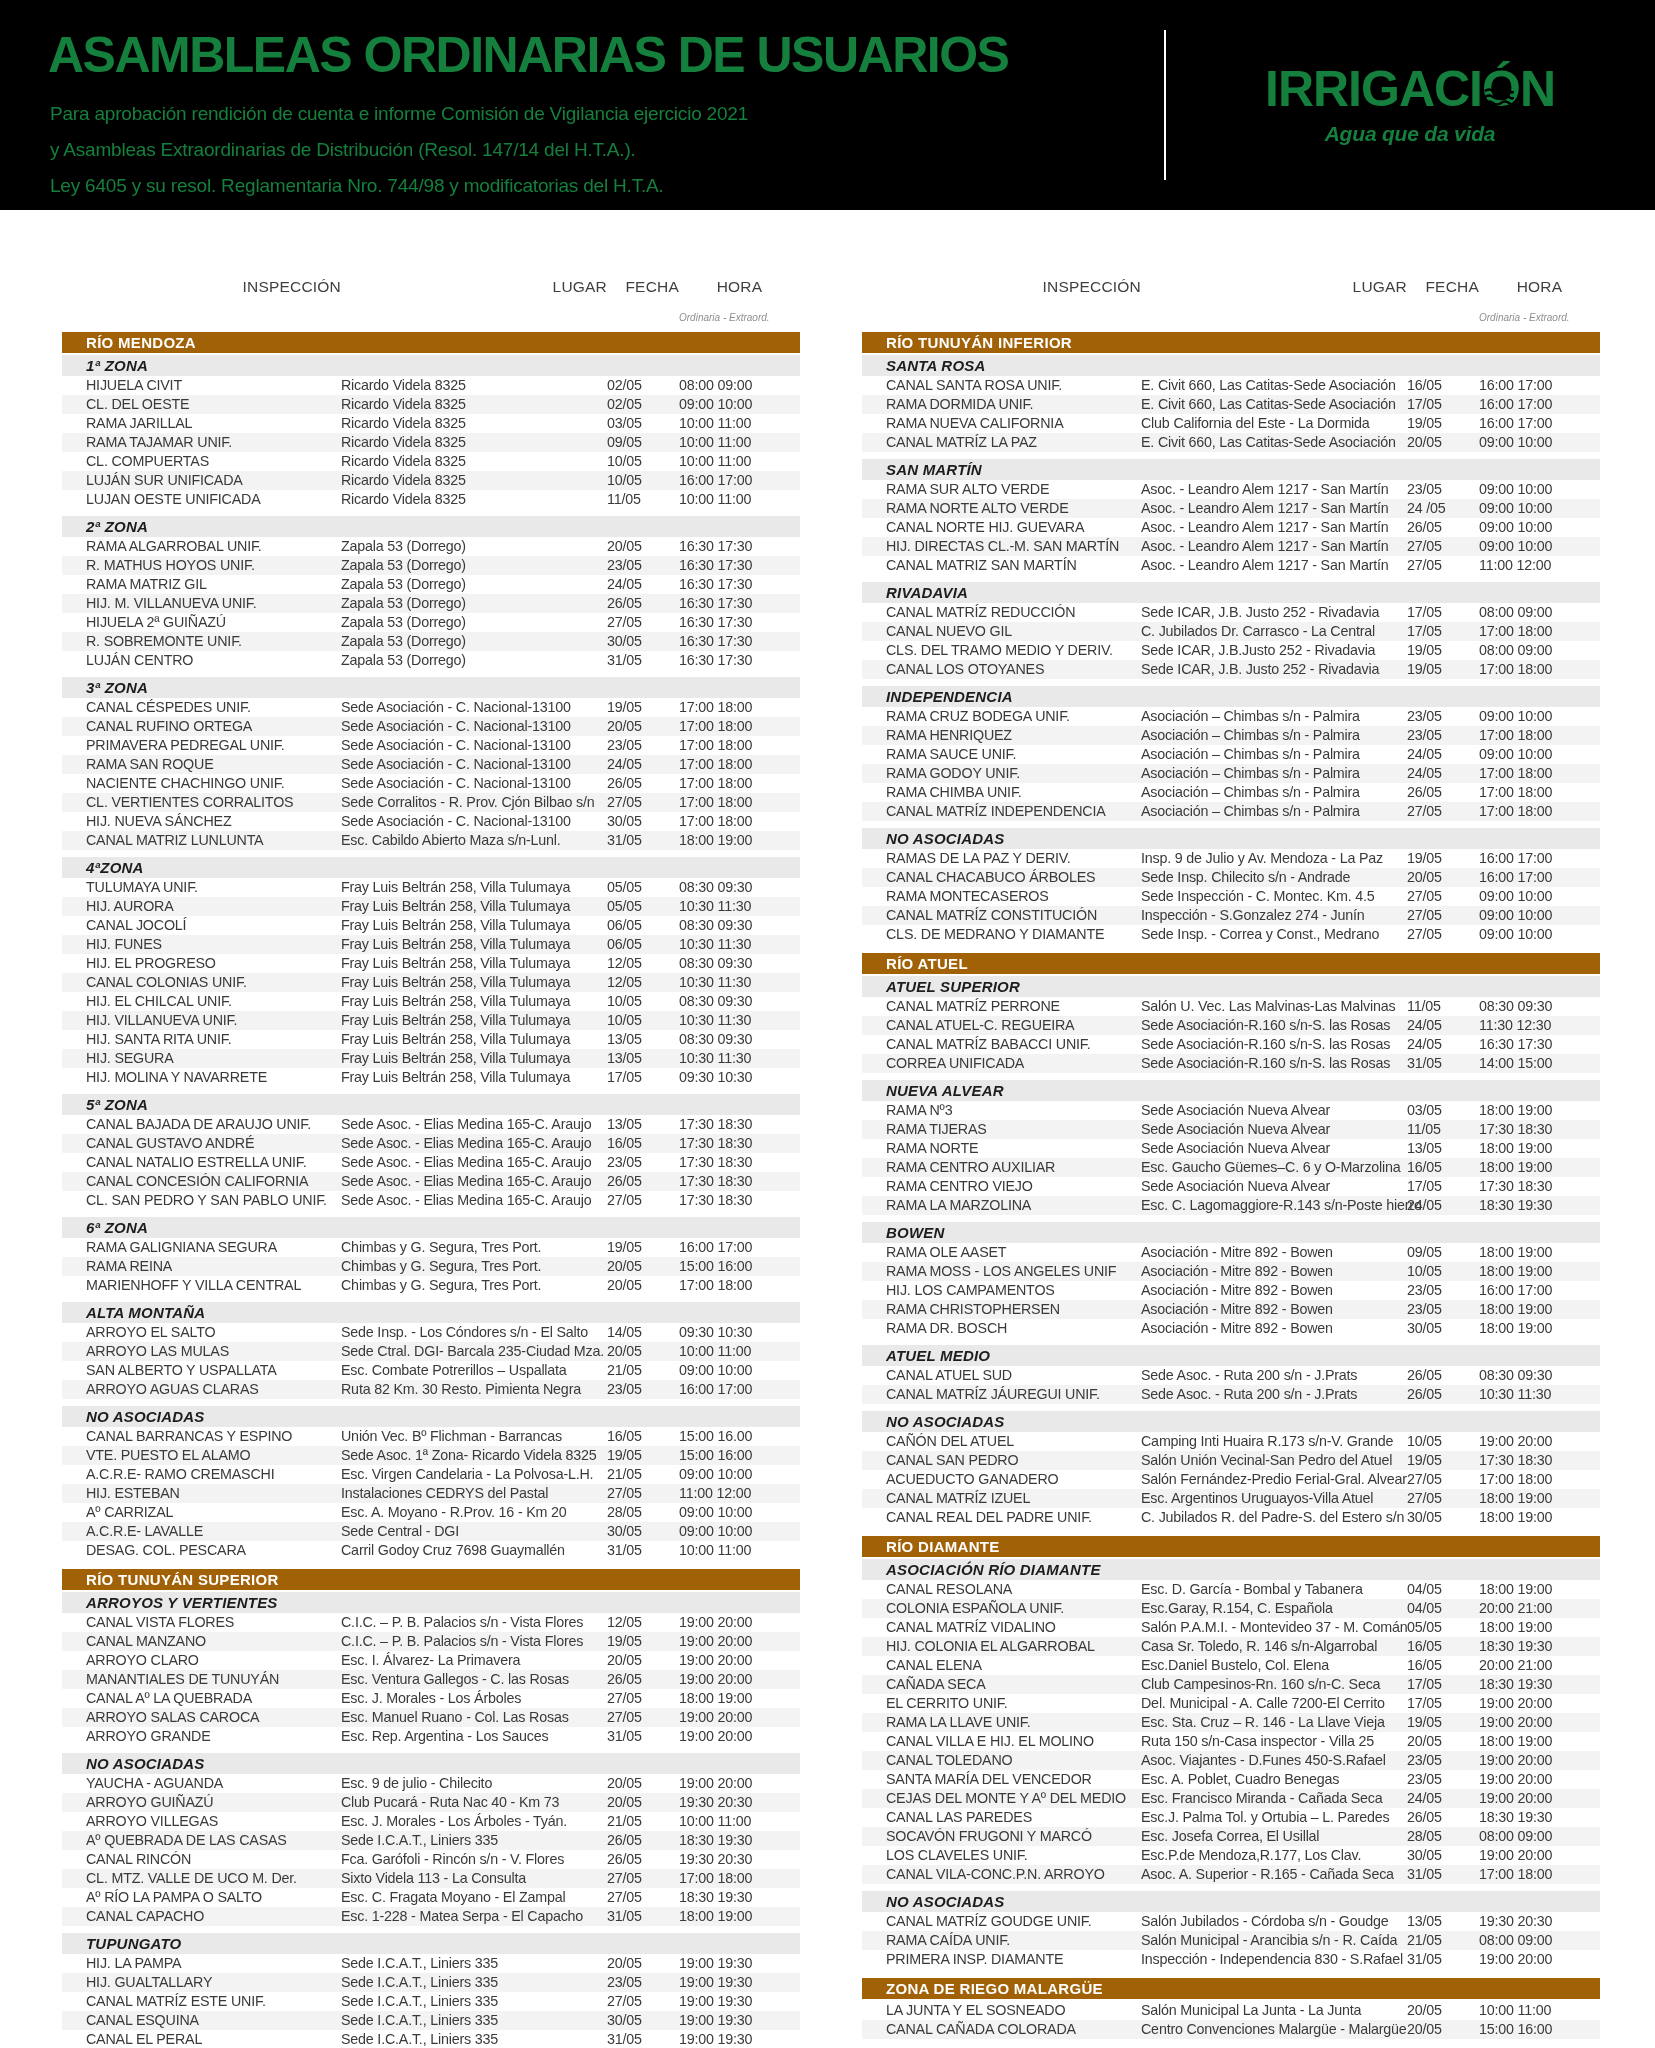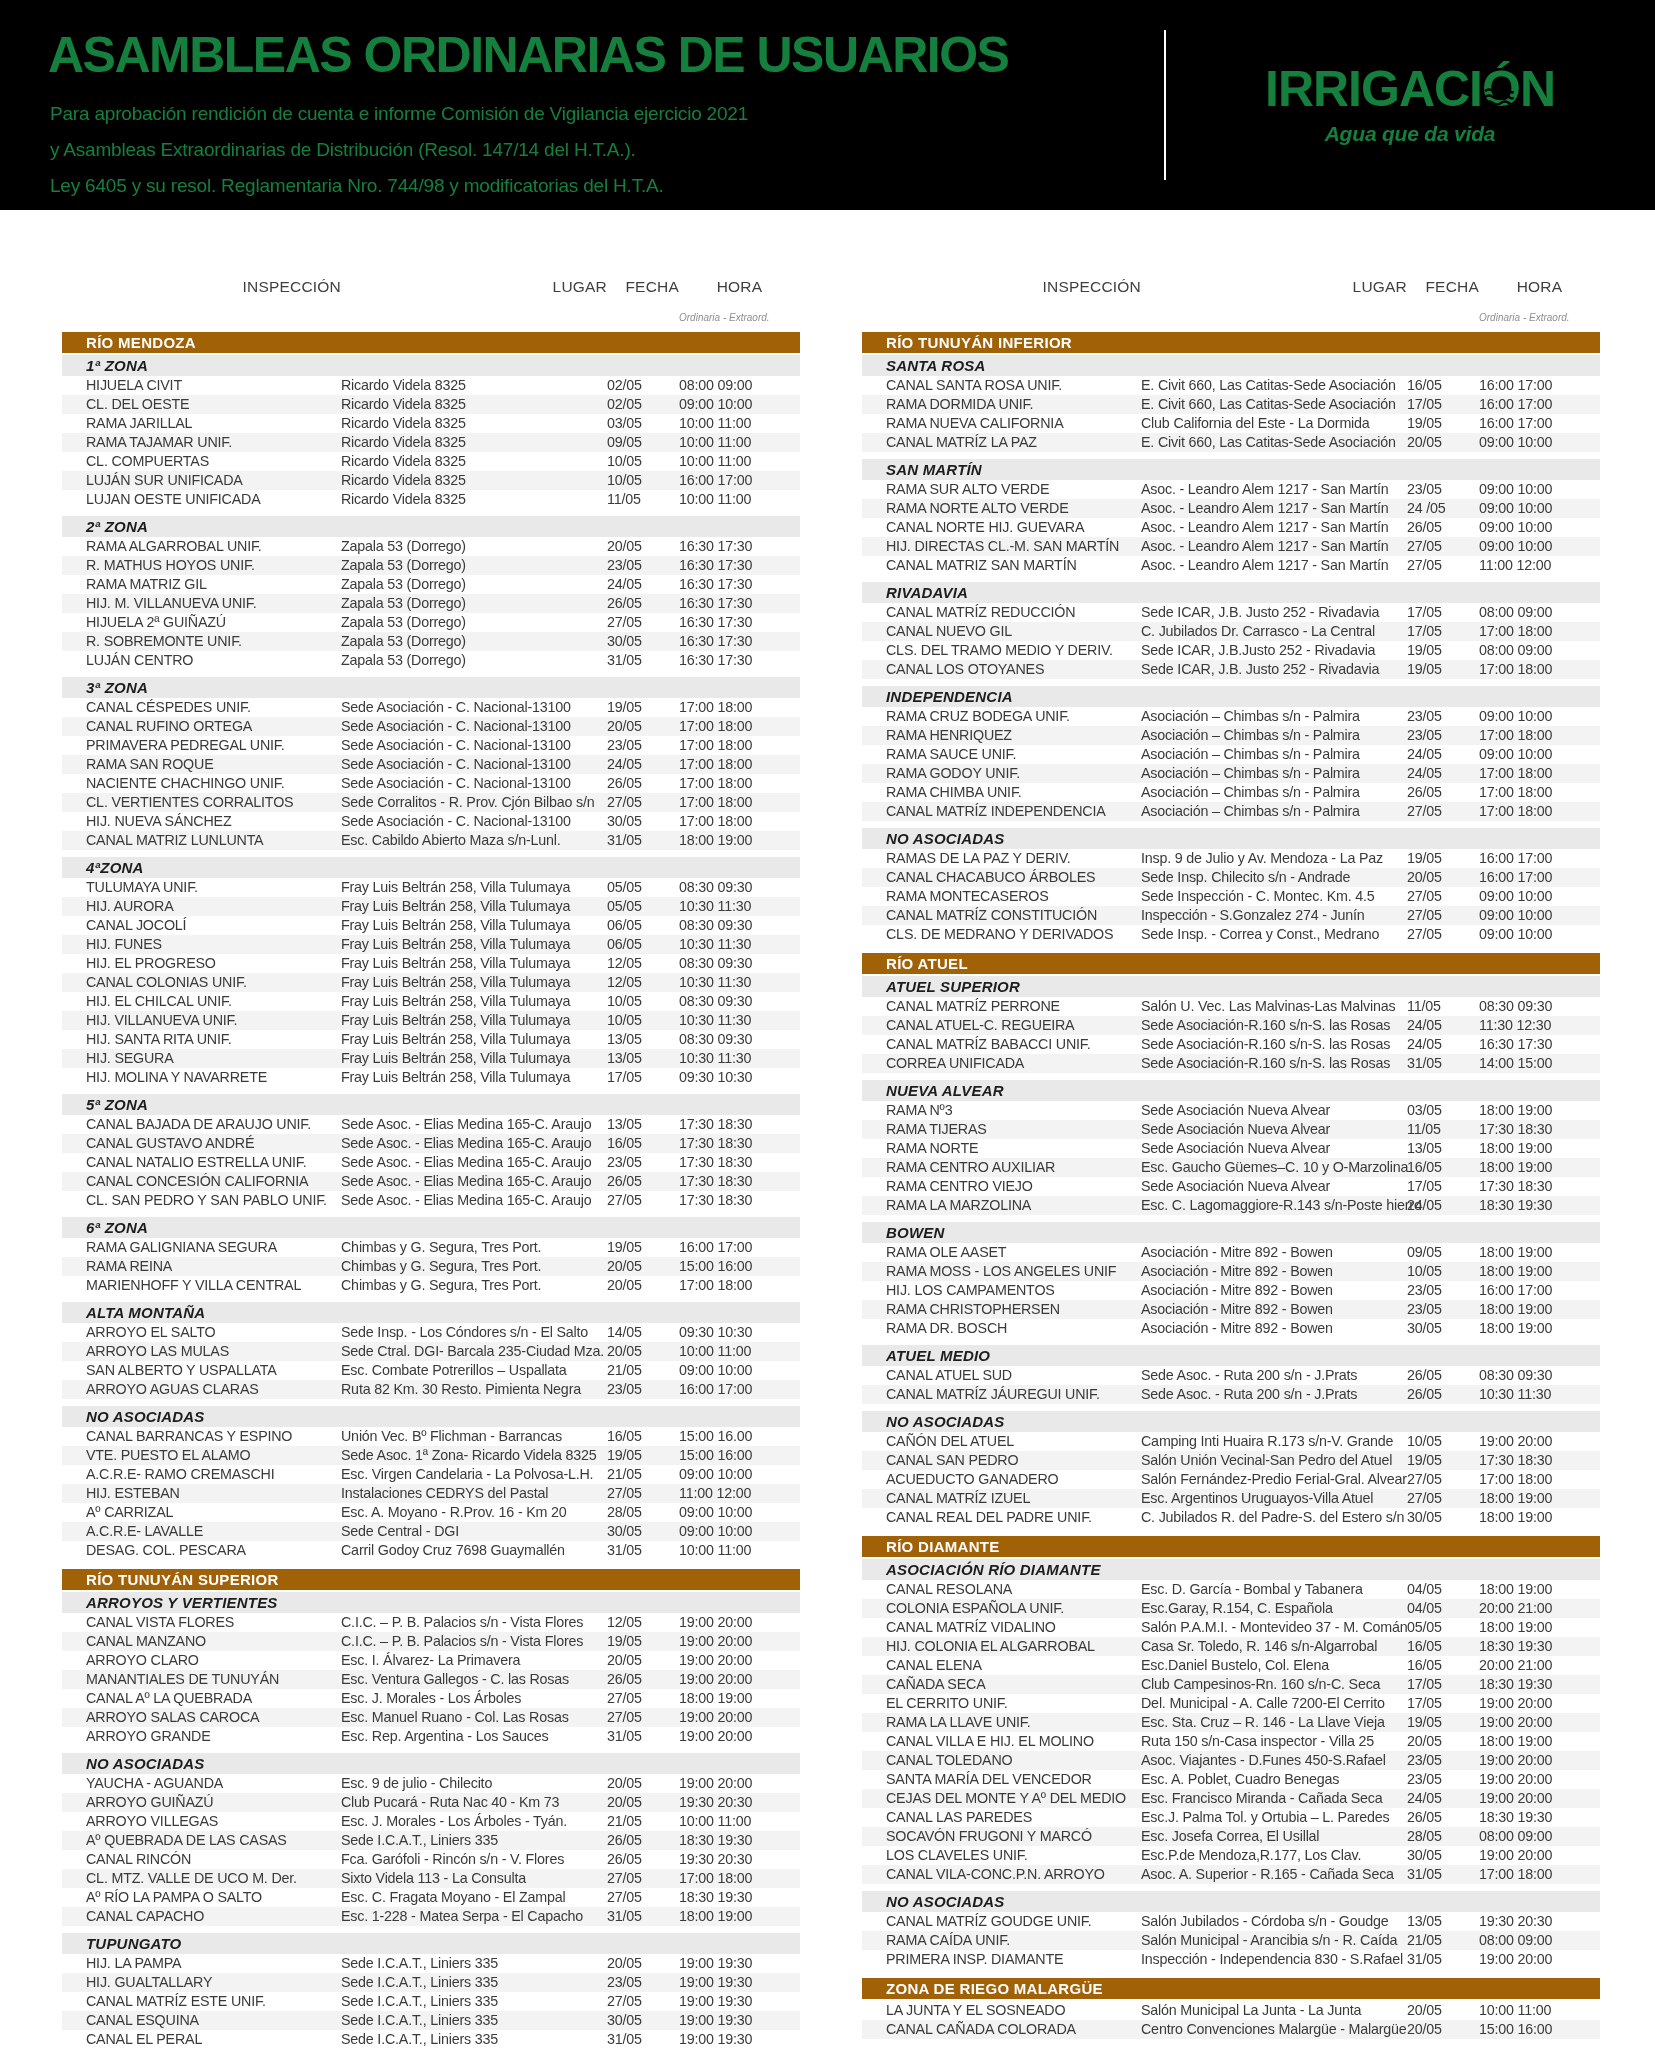--- a/index.html
+++ b/index.html
@@ -728,21 +728,21 @@
                 <div class="cell c-fecha">27/05</div>
                 <div class="cell c-hora">09:00 10:00</div>
               </div>
               <div class="row">
                 <div class="cell c-insp">CANAL MATRÍZ CONSTITUCIÓN</div>
                 <div class="cell c-lugar">Inspección - S.Gonzalez 274 - Junín</div>
                 <div class="cell c-fecha">27/05</div>
                 <div class="cell c-hora">09:00 10:00</div>
               </div>
               <div class="row">
-                <div class="cell c-insp">CLS. DE MEDRANO Y DERIVADOS</div>
+                <div class="cell c-insp">CLS. DE MEDRANO Y DIAMANTE</div>
                 <div class="cell c-lugar">Sede Insp. - Correa y Const., Medrano</div>
                 <div class="cell c-fecha">27/05</div>
                 <div class="cell c-hora">09:00 10:00</div>
               </div>
             </div>
           </div>
         </div>
         <div class="section">
           <div class="section-band">RÍO ATUEL</div>
           <div class="group">
@@ -790,21 +790,21 @@
                 <div class="cell c-hora">17:30 18:30</div>
               </div>
               <div class="row">
                 <div class="cell c-insp">RAMA NORTE</div>
                 <div class="cell c-lugar">Sede Asociación Nueva Alvear</div>
                 <div class="cell c-fecha">13/05</div>
                 <div class="cell c-hora">18:00 19:00</div>
               </div>
               <div class="row">
                 <div class="cell c-insp">RAMA CENTRO AUXILIAR</div>
-                <div class="cell c-lugar">Esc. Gaucho Güemes–C. 10 y O-Marzolina</div>
+                <div class="cell c-lugar">Esc. Gaucho Güemes–C. 6 y O-Marzolina</div>
                 <div class="cell c-fecha">16/05</div>
                 <div class="cell c-hora">18:00 19:00</div>
               </div>
               <div class="row">
                 <div class="cell c-insp">RAMA CENTRO VIEJO</div>
                 <div class="cell c-lugar">Sede Asociación Nueva Alvear</div>
                 <div class="cell c-fecha">17/05</div>
                 <div class="cell c-hora">17:30 18:30</div>
               </div>
               <div class="row">

